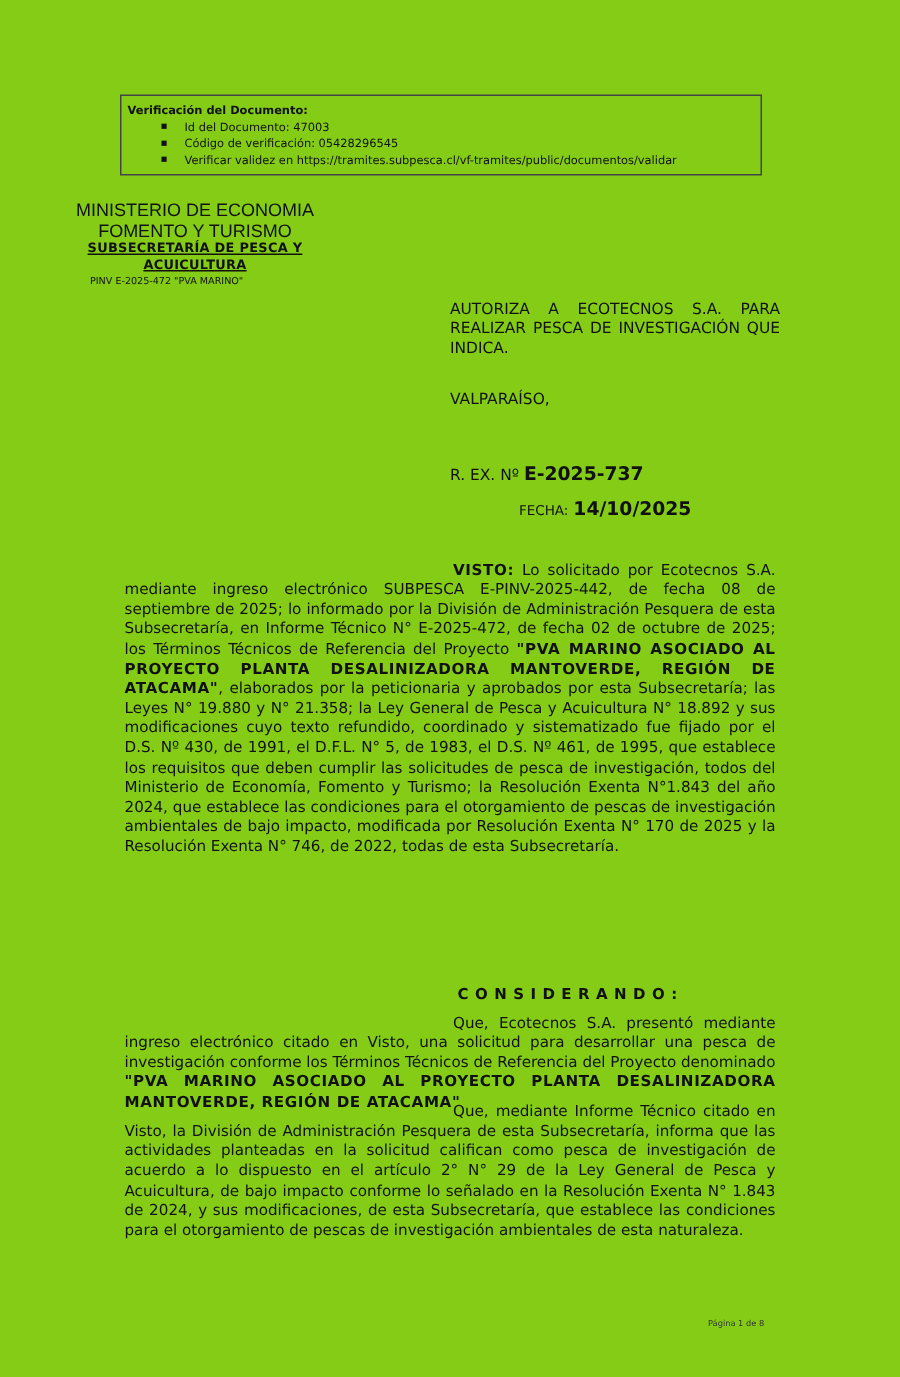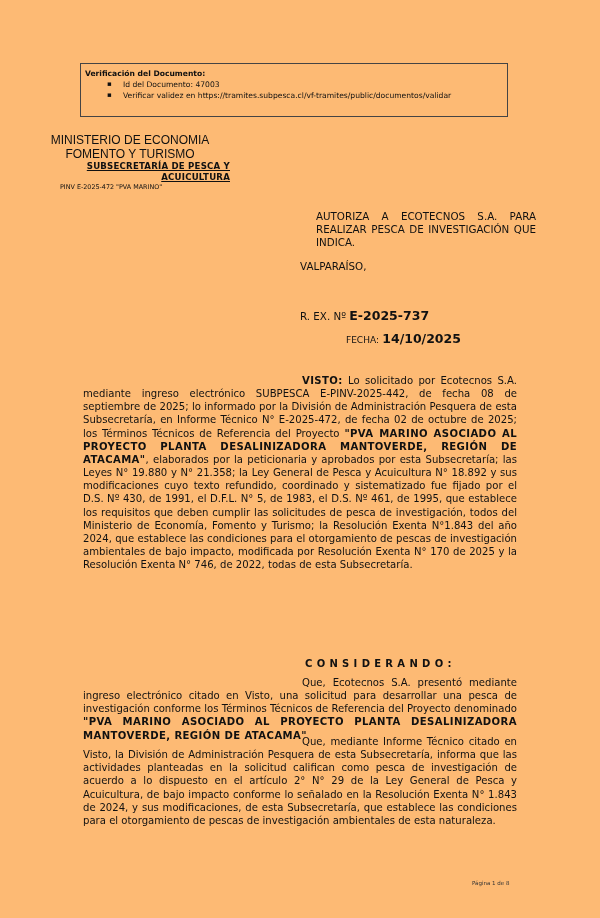--- a/index.html
+++ b/index.html
@@ -1,42 +1,42 @@
 <!DOCTYPE html>
 <html><head>
 <meta charset="utf-8">
 <style>
   html, body { margin: 0; padding: 0; background: #ffffff; }
   body { width: 600px; height: 918px; position: relative; overflow: hidden; color: #000; }
-  .page { position: absolute; left: 0; top: 0; width: 600px; height: 918px; background: #fdba74; }
+  .page { position: absolute; left: 0; top: 0; width: 600px; height: 918px; background: #84cc16; }
 
   .verif-box {
     position: absolute; left: 80px; top: 63px; width: 428px; height: 54px;
     border: 1px solid #444; box-sizing: border-box; padding: 4px 4px;
     font-family: "DejaVu Sans", sans-serif; font-size: 7.6px; line-height: 11px;
     color: #111; overflow: hidden; white-space: nowrap;
   }
   .verif-title { font-weight: bold; }
   .verif-list { margin: 0; padding: 0 0 0 22px; list-style: none; }
   .verif-list li { position: relative; padding-left: 16px; }
   .verif-list li::before { content: "\25AA"; position: absolute; left: 0; top: 0; font-size: 7px; }
 
   .ministry {
     position: absolute; left: 30px; top: 133px; width: 200px; text-align: center;
     font-family: "Liberation Sans", sans-serif; color: #111;
   }
   .ministry .m1 { font-size: 12px; line-height: 14px; }
-  .ministry .m2 { font-family: "DejaVu Sans", sans-serif; font-weight: bold; font-size: 8.6px; line-height: 11px; text-decoration: underline; letter-spacing: 0.2px; text-align: right; }
+  .ministry .m2 { font-family: "DejaVu Sans", sans-serif; font-weight: bold; font-size: 8.6px; line-height: 11px; text-decoration: underline; letter-spacing: 0.2px; }
   .ministry .m3 { font-family: "DejaVu Sans", sans-serif; font-size: 6.4px; line-height: 9px; text-align: left; padding-left: 30px; }
 
   .right-col {
     position: absolute; left: 300px; width: 220px;
     font-family: "DejaVu Sans", sans-serif; font-size: 10.3px; line-height: 13px; color: #111;
   }
-  .title-block { top: 210px; text-align: justify; margin-left: 16px; }
+  .title-block { top: 200px; text-align: justify; }
   .city { top: 260px; }
   .rex { top: 296px; margin-top: 13px; }
   .fecha { top: 332px; }
   .big { font-weight: bold; font-size: 12.5px; }
   .small-caps { font-size: 9px; padding-left: 46px; }
 
   .body-text {
     position: absolute; left: 83px; width: 434px;
     font-family: "DejaVu Sans", sans-serif; font-size: 10.1px; line-height: 13.15px;
     color: #111; text-align: justify;
@@ -59,20 +59,21 @@
 </style>
 </head>
 <body>
 
 <div class="page">
 
   <div class="verif-box">
     <div class="verif-title">Verificación del Documento:</div>
     <ul class="verif-list">
       <li>Id del Documento: 47003</li>
+      <li>Código de verificación: 05428296545</li>
       <li>Verificar validez en https://tramites.subpesca.cl/vf-tramites/public/documentos/validar</li>
     </ul>
   </div>
 
   <div class="ministry">
     <div class="m1">MINISTERIO DE ECONOMIA</div>
     <div class="m1">FOMENTO Y TURISMO</div>
     <div class="m2">SUBSECRETARÍA DE PESCA Y</div>
     <div class="m2">ACUICULTURA</div>
     <div class="m3">PINV E-2025-472 "PVA MARINO"</div>

